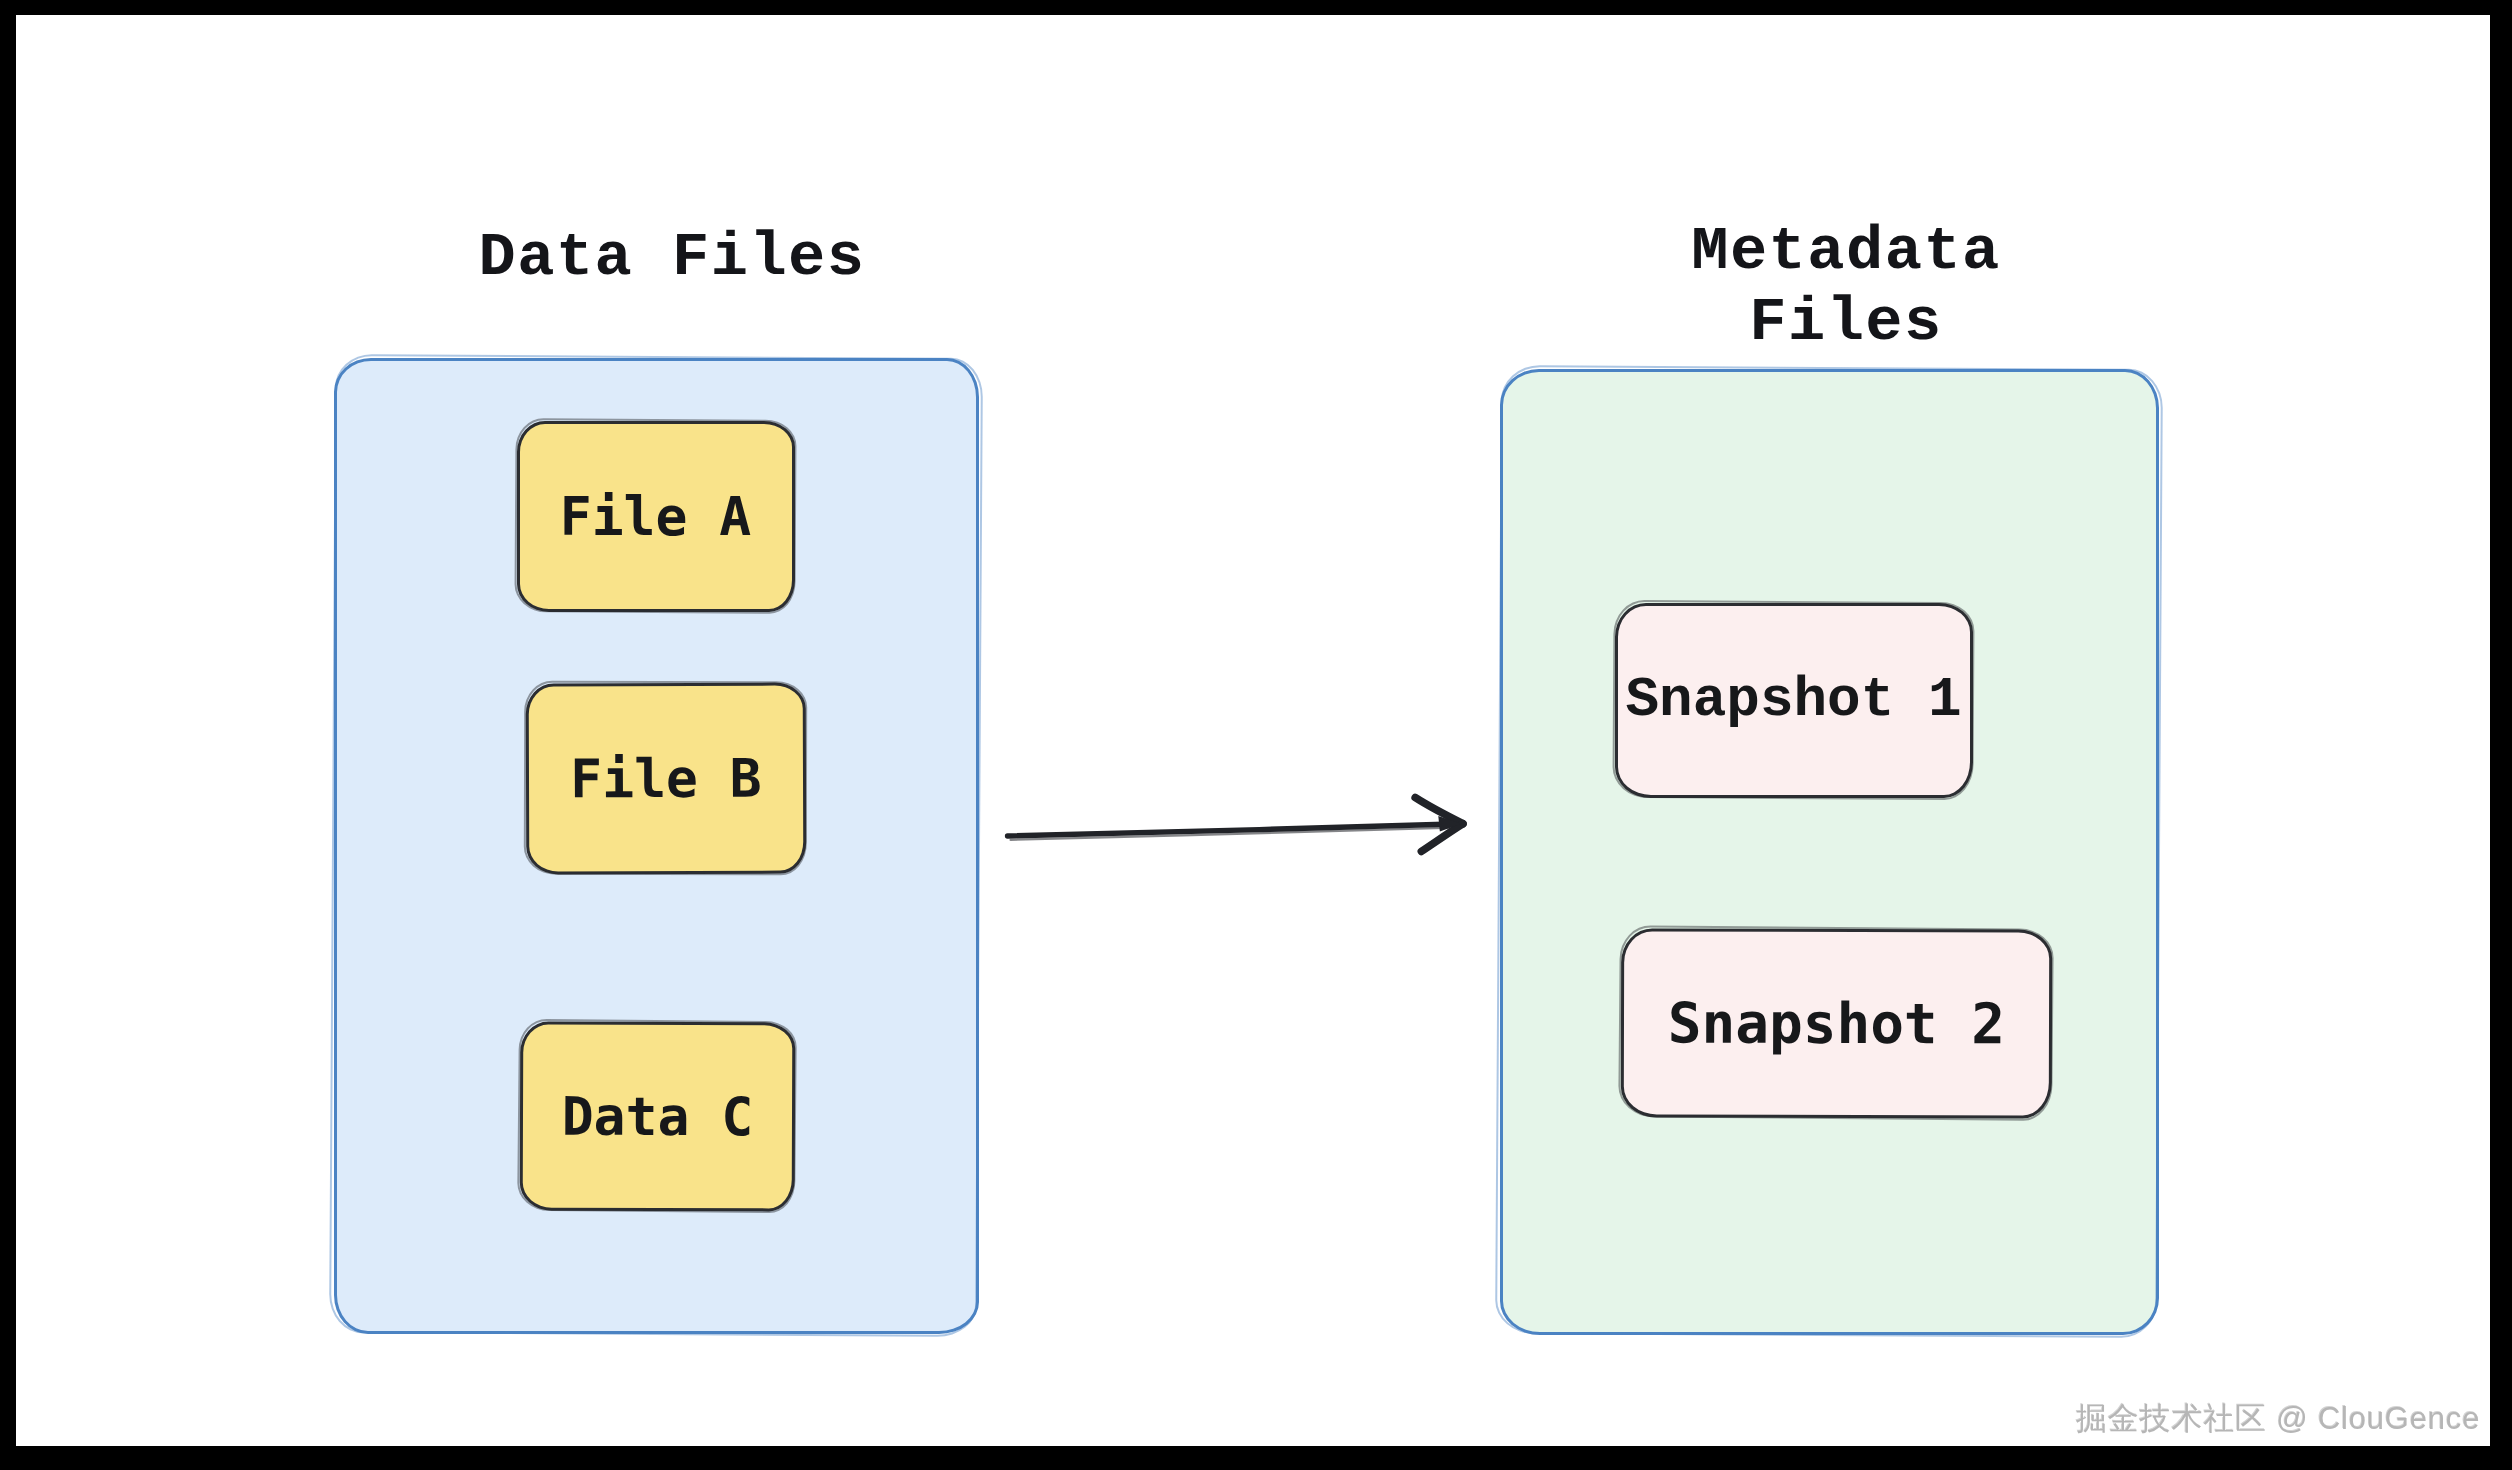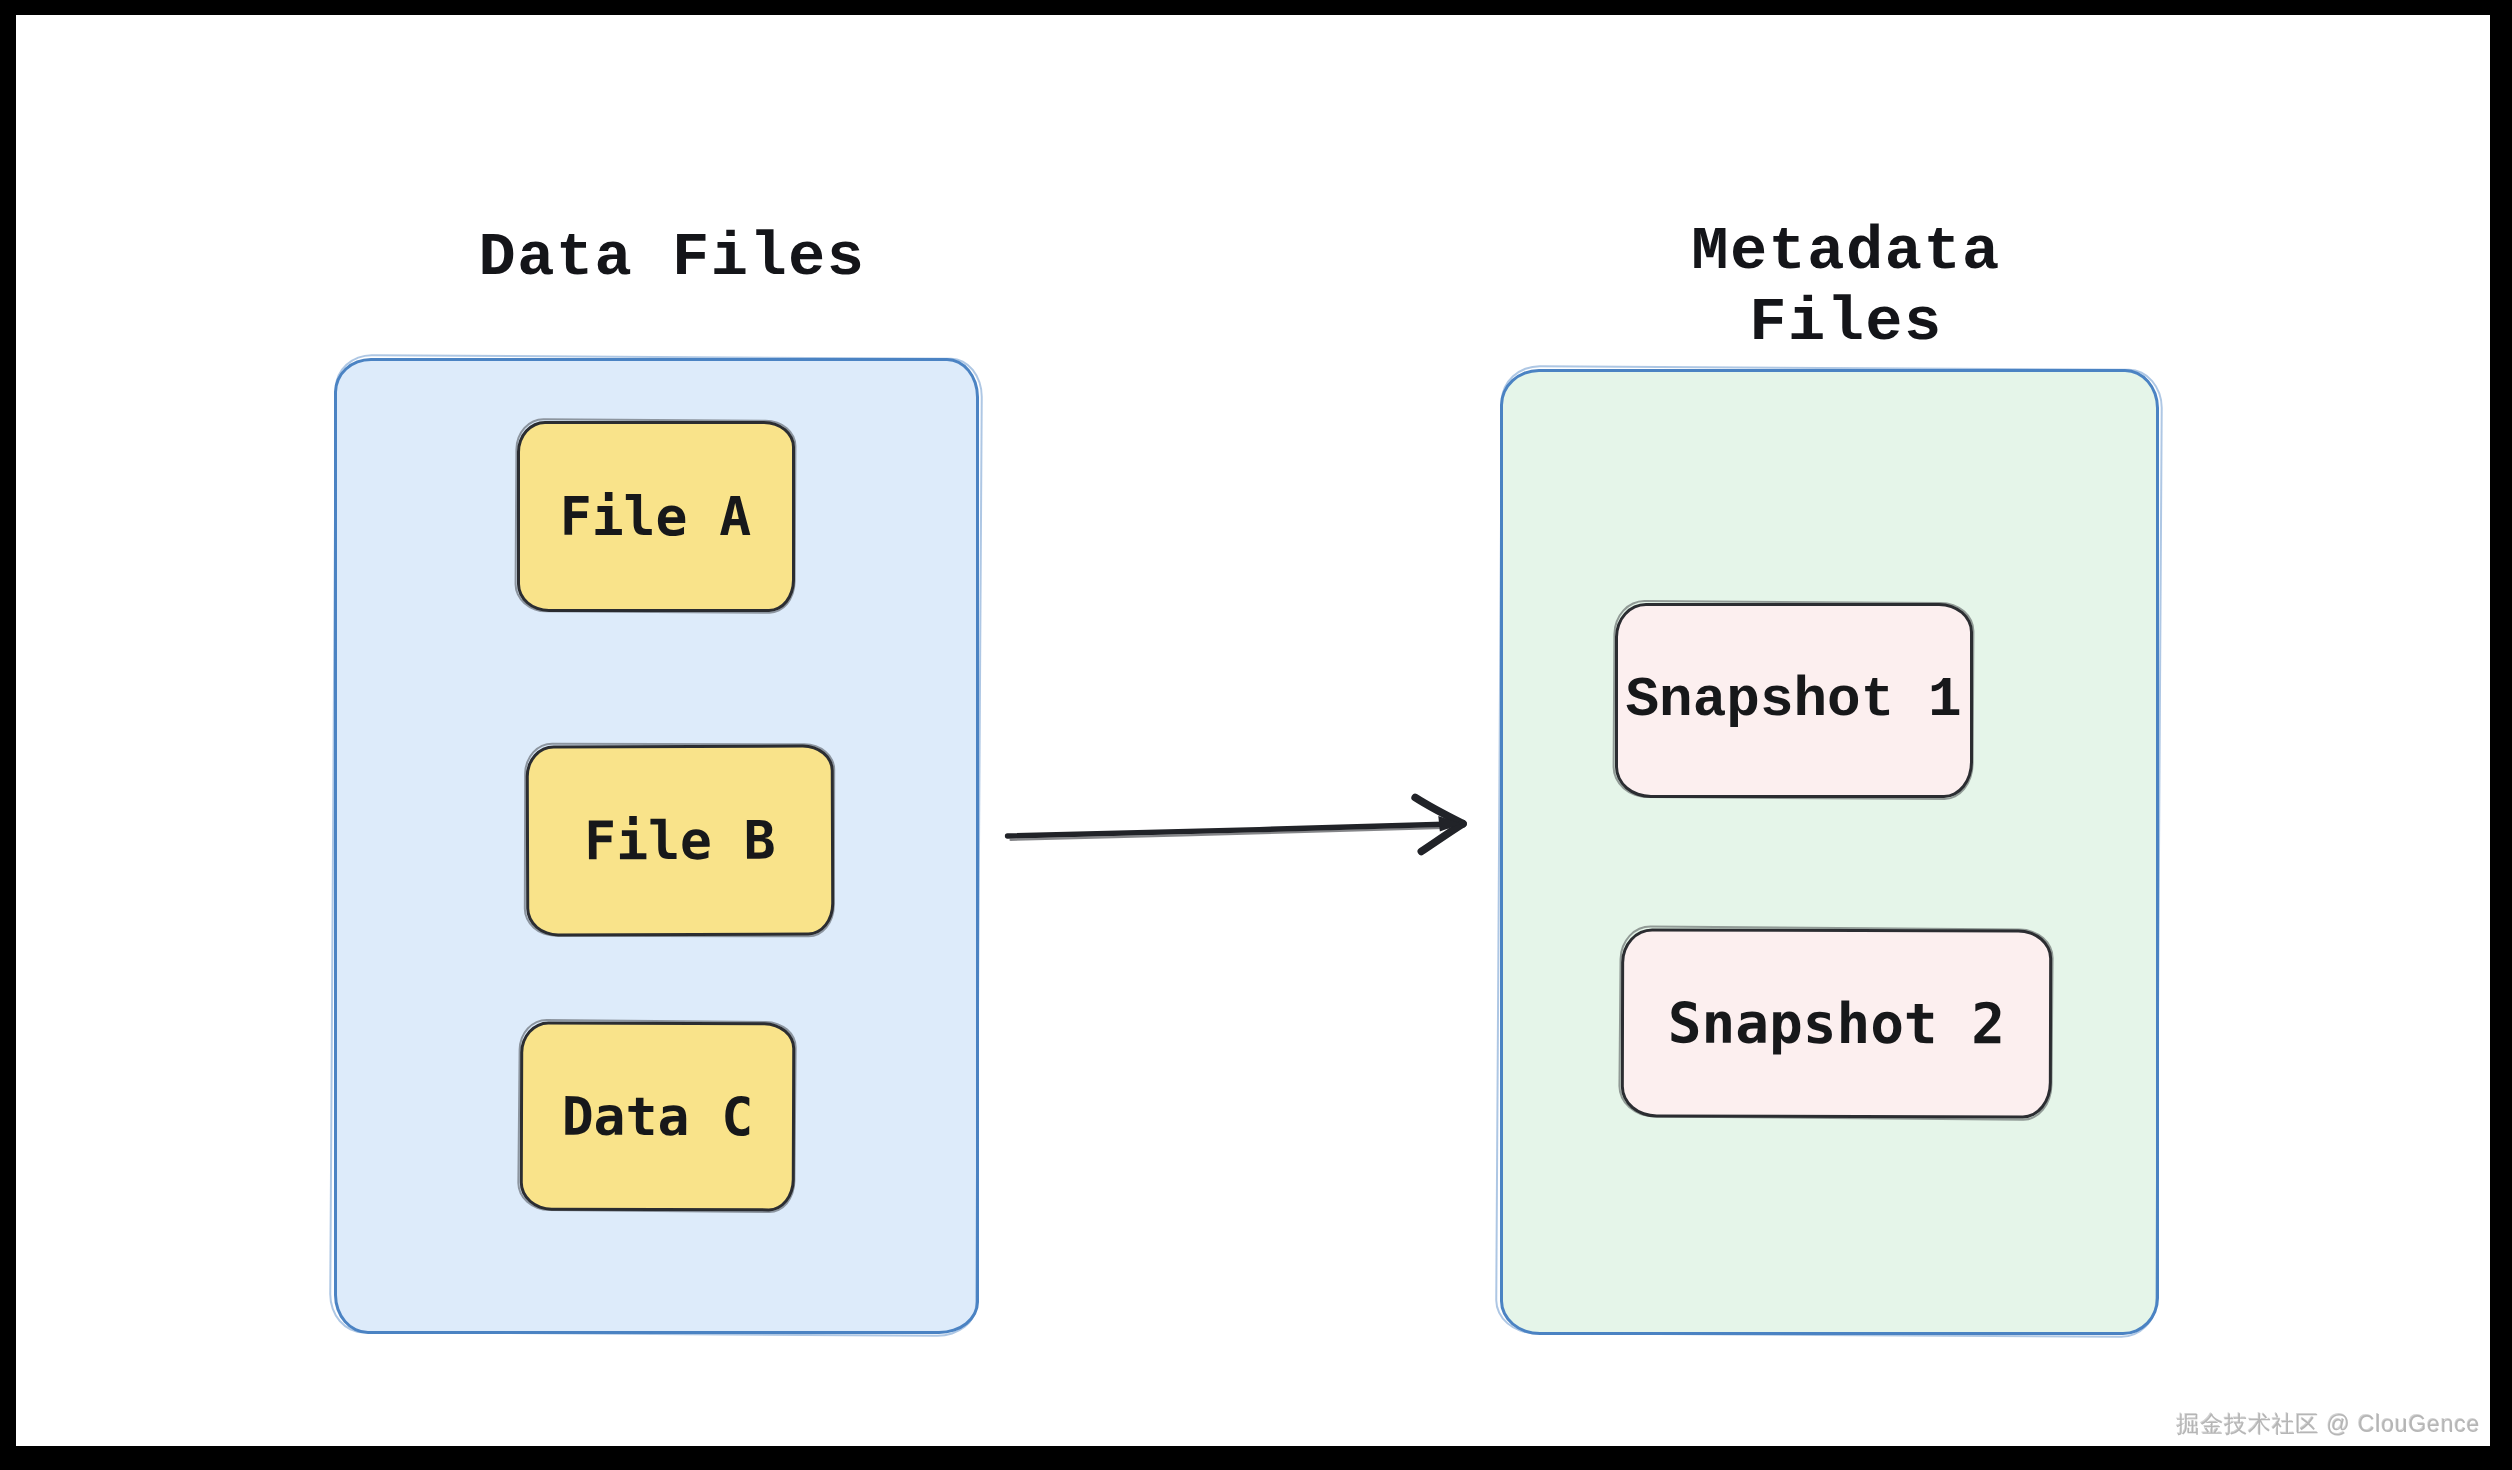--- a/index.html
+++ b/index.html
@@ -75,21 +75,21 @@
     font-family: "DejaVu Sans Mono", "Liberation Mono", monospace;
   }
   .file-node {
     background: #f9e38a;
     border: 3.9px solid #2b2d31;
     --sk: #2b2d31;
     border-radius: 28px 31px 26px 32px / 31px 26px 32px 28px;
     font-size: 53px;
   }
   .file-a { left: 501px; top: 406px;  width: 278px; height: 191px; }
-  .file-b { left: 510px; top: 730px;  width: 308px; height: 191px; transform: rotate(-0.2deg); }
+  .file-b { left: 510px; top: 668px;  width: 280px; height: 191px; transform: rotate(-0.2deg); }
   .file-c { left: 504px; top: 1007px; width: 275px; height: 189px; transform: rotate(0.2deg); }
 
   .snapshot-node {
     background: #fcefef;
     border: 3.9px solid #2b2d31;
     --sk: #2b2d31;
     border-radius: 31px 34px 29px 36px / 34px 29px 36px 31px;
     font-size: 56px;
   }
   .snap-1 { left: 1599px; top: 588px;  width: 358px; height: 195px; font-family: Liberation Mono, monospace; }
@@ -100,21 +100,21 @@
     left: 983px;
     top: 761px;
     width: 494px;
     height: 100px;
   }
 
   .watermark {
     position: absolute;
     right: 9.3px;
     bottom: 6.2px;
-    font-size: 23px;
+    font-size: 31px;
     font-family: "Liberation Sans", "DejaVu Sans", sans-serif;
     color: rgba(178, 178, 178, 0.95);
     text-shadow: 0.8px 0.8px 0 rgba(255,255,255,0.95), -0.8px -0.8px 0 rgba(130,130,130,0.35);
     letter-spacing: 0.8px;
   }
 </style>
 </head>
 <body>
 
 <div class="stage">

